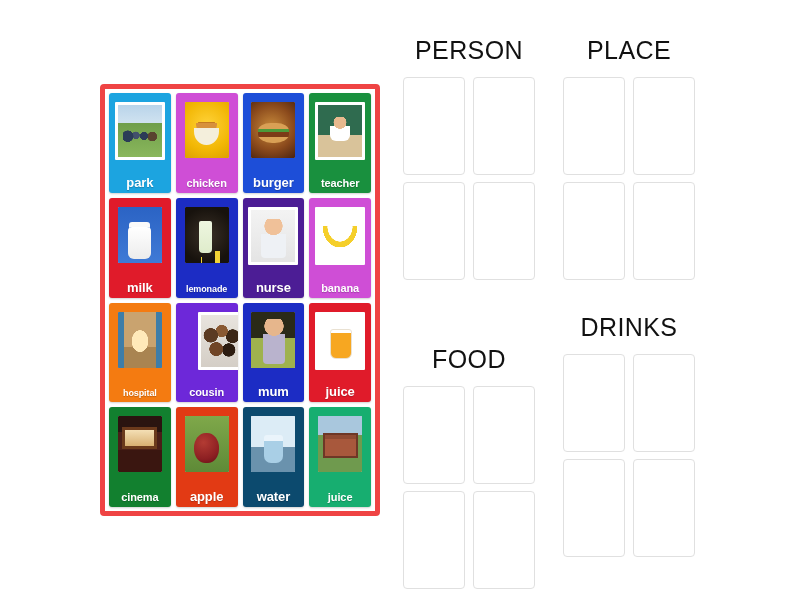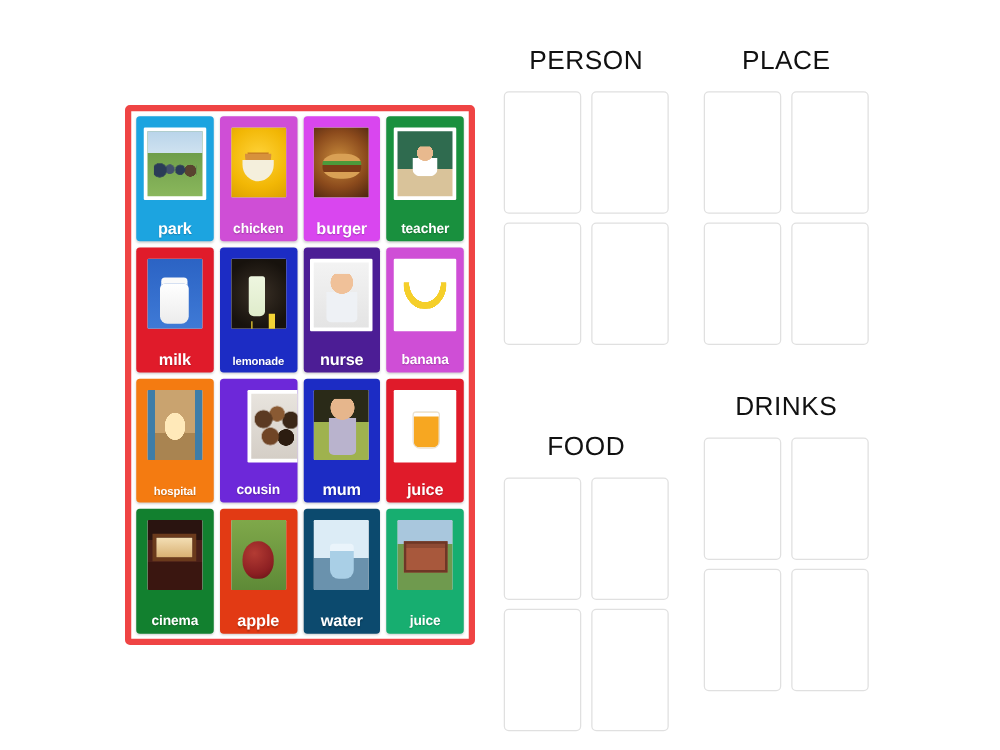--- a/index.html
+++ b/index.html
@@ -101,21 +101,21 @@
   .card-label.sz-s { font-size: 11px; }
   .card-label.sz-xs { font-size: 9px; }
 
   
   .category {
     position: absolute;
     width: 134px;
   }
   .cat-title {
     text-align: center;
-    font-size: 21px;
+    font-size: 25px;
     color: #111111;
     font-weight: normal;
     letter-spacing: 0.4px;
     line-height: 1;
     margin-bottom: 14px;
     white-space: nowrap;
   }
   .slot-grid {
     display: grid;
     grid-template-columns: repeat(2, 62px);
@@ -317,21 +317,21 @@
             <div class="art art-park"></div>
           </div>
           <div class="card-label">park</div>
         </div>
         <div class="card" style="background: rgb(207, 78, 214);">
           <div class="card-thumb">
             <div class="art art-chicken"></div>
           </div>
           <div class="card-label sz-s">chicken</div>
         </div>
-        <div class="card" style="background: #d946ef;">
+        <div class="card" style="background: #1d4ed8;">
           <div class="card-thumb">
             <div class="art art-burger"></div>
           </div>
           <div class="card-label">burger</div>
         </div>
         <div class="card" style="background: rgb(25, 144, 62);">
           <div class="card-thumb framed">
             <div class="art art-teacher"></div>
           </div>
           <div class="card-label sz-s">teacher</div>

